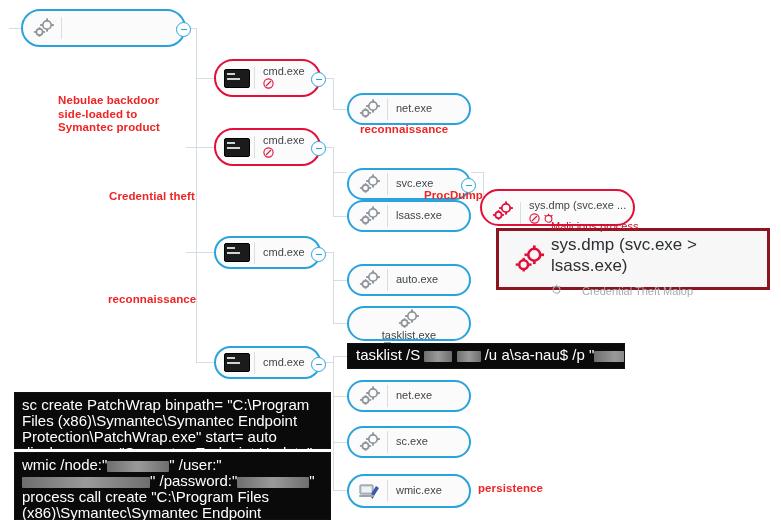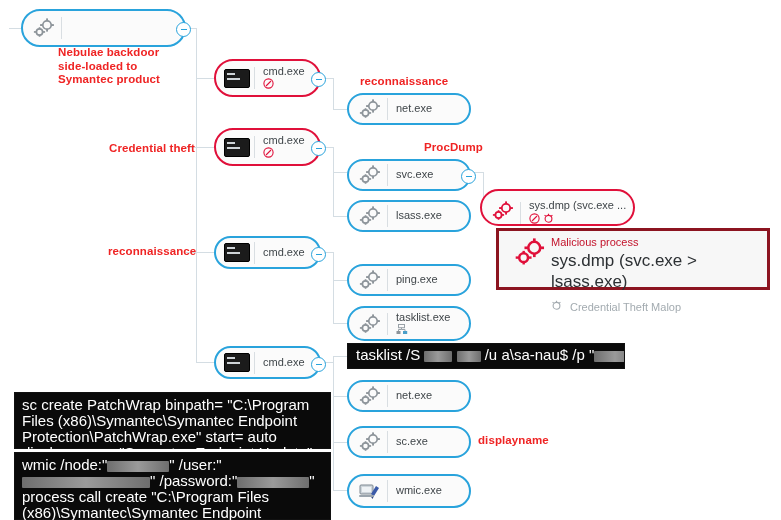--- a/index.html
+++ b/index.html
@@ -63,21 +63,21 @@
   .term:after{
     content:"";position:absolute;left:2px;top:8px;width:13px;height:2px;background:#cfd4d8;
   }
 
   
   svg.gears{display:block;}
 
   
   .ann{
     position:absolute;color:#ef2424;font-weight:bold;font-size:11.5px;
-    line-height:13.5px;letter-spacing:.1px;white-space:nowrap;
+    line-height:13.5px;letter-spacing:.1px;white-space:nowrap;margin-top:48px;
   }
   .ann.multi{white-space:normal;}
 
   
   .cmdbox{
     position:absolute;box-sizing:border-box;
     background:#0a0a0a;color:#ffffff;
     font-size:15px;line-height:16px;
     padding:4px 7px;
     border:1px solid #111;
@@ -86,29 +86,29 @@
   .redact{
     display:inline-block;vertical-align:-2px;
     height:11px;border-radius:1px;
     background:linear-gradient(90deg,#6e6e6e,#9a9a9a,#6e6e6e);
   }
 
   
   .card{
     position:absolute;box-sizing:border-box;
     background:#f7f7f7;border:3px solid #8c1420;
-    display:flex;align-items:flex-start;padding:5px 10px;
+    display:flex;align-items:center;padding:5px 10px;
   }
   .card .cicon{width:42px;min-width:42px;display:flex;align-items:center;justify-content:center;}
   .card .ctext{display:flex;flex-direction:column;}
   .card .ctitle{color:#c3132b;font-size:11px;line-height:13px;}
   .card .cname{color:#2c3033;font-size:17px;line-height:21px;margin-top:1px;}
   .card .cfoot{
     color:#a3abb0;font-size:11px;line-height:14px;margin-top:8px;
-    display:flex;align-items:center;gap:8px;
+    display:flex;align-items:center;gap:20px;
   }
 </style>
 </head>
 <body>
 
 <div id="canvas">
 
   <div class="line v" style="left:196px;top:28px;height:334px;"></div>
   <div class="line h" style="left:186px;top:28px;width:11px;"></div>
   <div class="line h" style="left:196px;top:78px;width:18px;"></div>
@@ -231,21 +231,21 @@
             <path d="M3 8 L8 3" stroke="#e0103a" stroke-width="1.1" fill="none"></path>
           </svg>
         </span>
       </span>
     </span>
     <span class="collapse">
         <i></i>
       </span>
   </div>
 
-  <div class="node" style="left:347px;top:159px;width:124px;height:32px;">
+  <div class="node" style="left:347px;top:168px;width:124px;height:32px;">
     <span class="nicon">
       <svg class="gears" width="24" height="22" viewBox="0 0 24 22" aria-hidden="true">
         <g fill="none" stroke="#8d949a" stroke-width="1.7">
             <circle cx="15" cy="8" r="4.2"></circle>
             <circle cx="7.5" cy="15" r="3.1"></circle>
           </g>
         <g fill="#8d949a">
             <rect x="14.1" y="1.4" width="1.9" height="2.6"></rect>
             <rect x="14.1" y="12" width="1.9" height="2.6"></rect>
             <rect x="8.1" y="7.1" width="2.6" height="1.9"></rect>
@@ -357,25 +357,25 @@
             <rect x="19.3" y="7.1" width="2.6" height="1.9"></rect>
             <rect x="6.7" y="10.2" width="1.7" height="2.1"></rect>
             <rect x="6.7" y="17.7" width="1.7" height="2.1"></rect>
             <rect x="1.9" y="14.1" width="2.1" height="1.7"></rect>
             <rect x="11" y="14.1" width="2.1" height="1.7"></rect>
           </g>
       </svg>
     </span>
     <span class="divider"></span>
     <span class="ntext">
-      <span class="nlabel">ping.exe</span>
-    </span>
-  </div>
-
-  <div class="node" style="left:347px;top:306px;width:124px;height:35px;">
+      <span class="nlabel">auto.exe</span>
+    </span>
+  </div>
+
+  <div class="node" style="left:347px;top:306px;width:124px;height:35px;flex-direction:column;">
     <span class="nicon">
       <svg class="gears" width="24" height="22" viewBox="0 0 24 22" aria-hidden="true">
         <g fill="none" stroke="#8d949a" stroke-width="1.7">
             <circle cx="15" cy="8" r="4.2"></circle>
             <circle cx="7.5" cy="15" r="3.1"></circle>
           </g>
         <g fill="#8d949a">
             <rect x="14.1" y="1.4" width="1.9" height="2.6"></rect>
             <rect x="14.1" y="12" width="1.9" height="2.6"></rect>
             <rect x="8.1" y="7.1" width="2.6" height="1.9"></rect>
@@ -480,21 +480,21 @@
     <span class="ntext">
       <span class="nlabel">wmic.exe</span>
     </span>
   </div>
 
   <div class="ann multi" style="left:58px;top:46px;width:120px;">Nebulae backdoor side-loaded to Symantec product</div>
   <div class="ann" style="left:360px;top:75px;">reconnaissance</div>
   <div class="ann" style="left:109px;top:142px;">Credential theft</div>
   <div class="ann" style="left:380px;top:141px;padding-left:44px;">ProcDump</div>
   <div class="ann" style="left:108px;top:245px;">reconnaissance</div>
-  <div class="ann" style="left:478px;top:434px;">displayname</div>
+  <div class="ann" style="left:478px;top:434px;">persistence</div>
 
   <div class="card" style="left:496px;top:228px;width:274px;height:62px;">
     <span class="cicon">
       <svg width="34" height="32" viewBox="0 0 24 22" aria-hidden="true">
         <g fill="none" stroke="#e0103a" stroke-width="1.8">
             <circle cx="15" cy="8" r="4.2"></circle>
             <circle cx="7.5" cy="15" r="3.1"></circle>
           </g>
         <g fill="#e0103a">
             <rect x="14.1" y="1.4" width="1.9" height="2.6"></rect>

